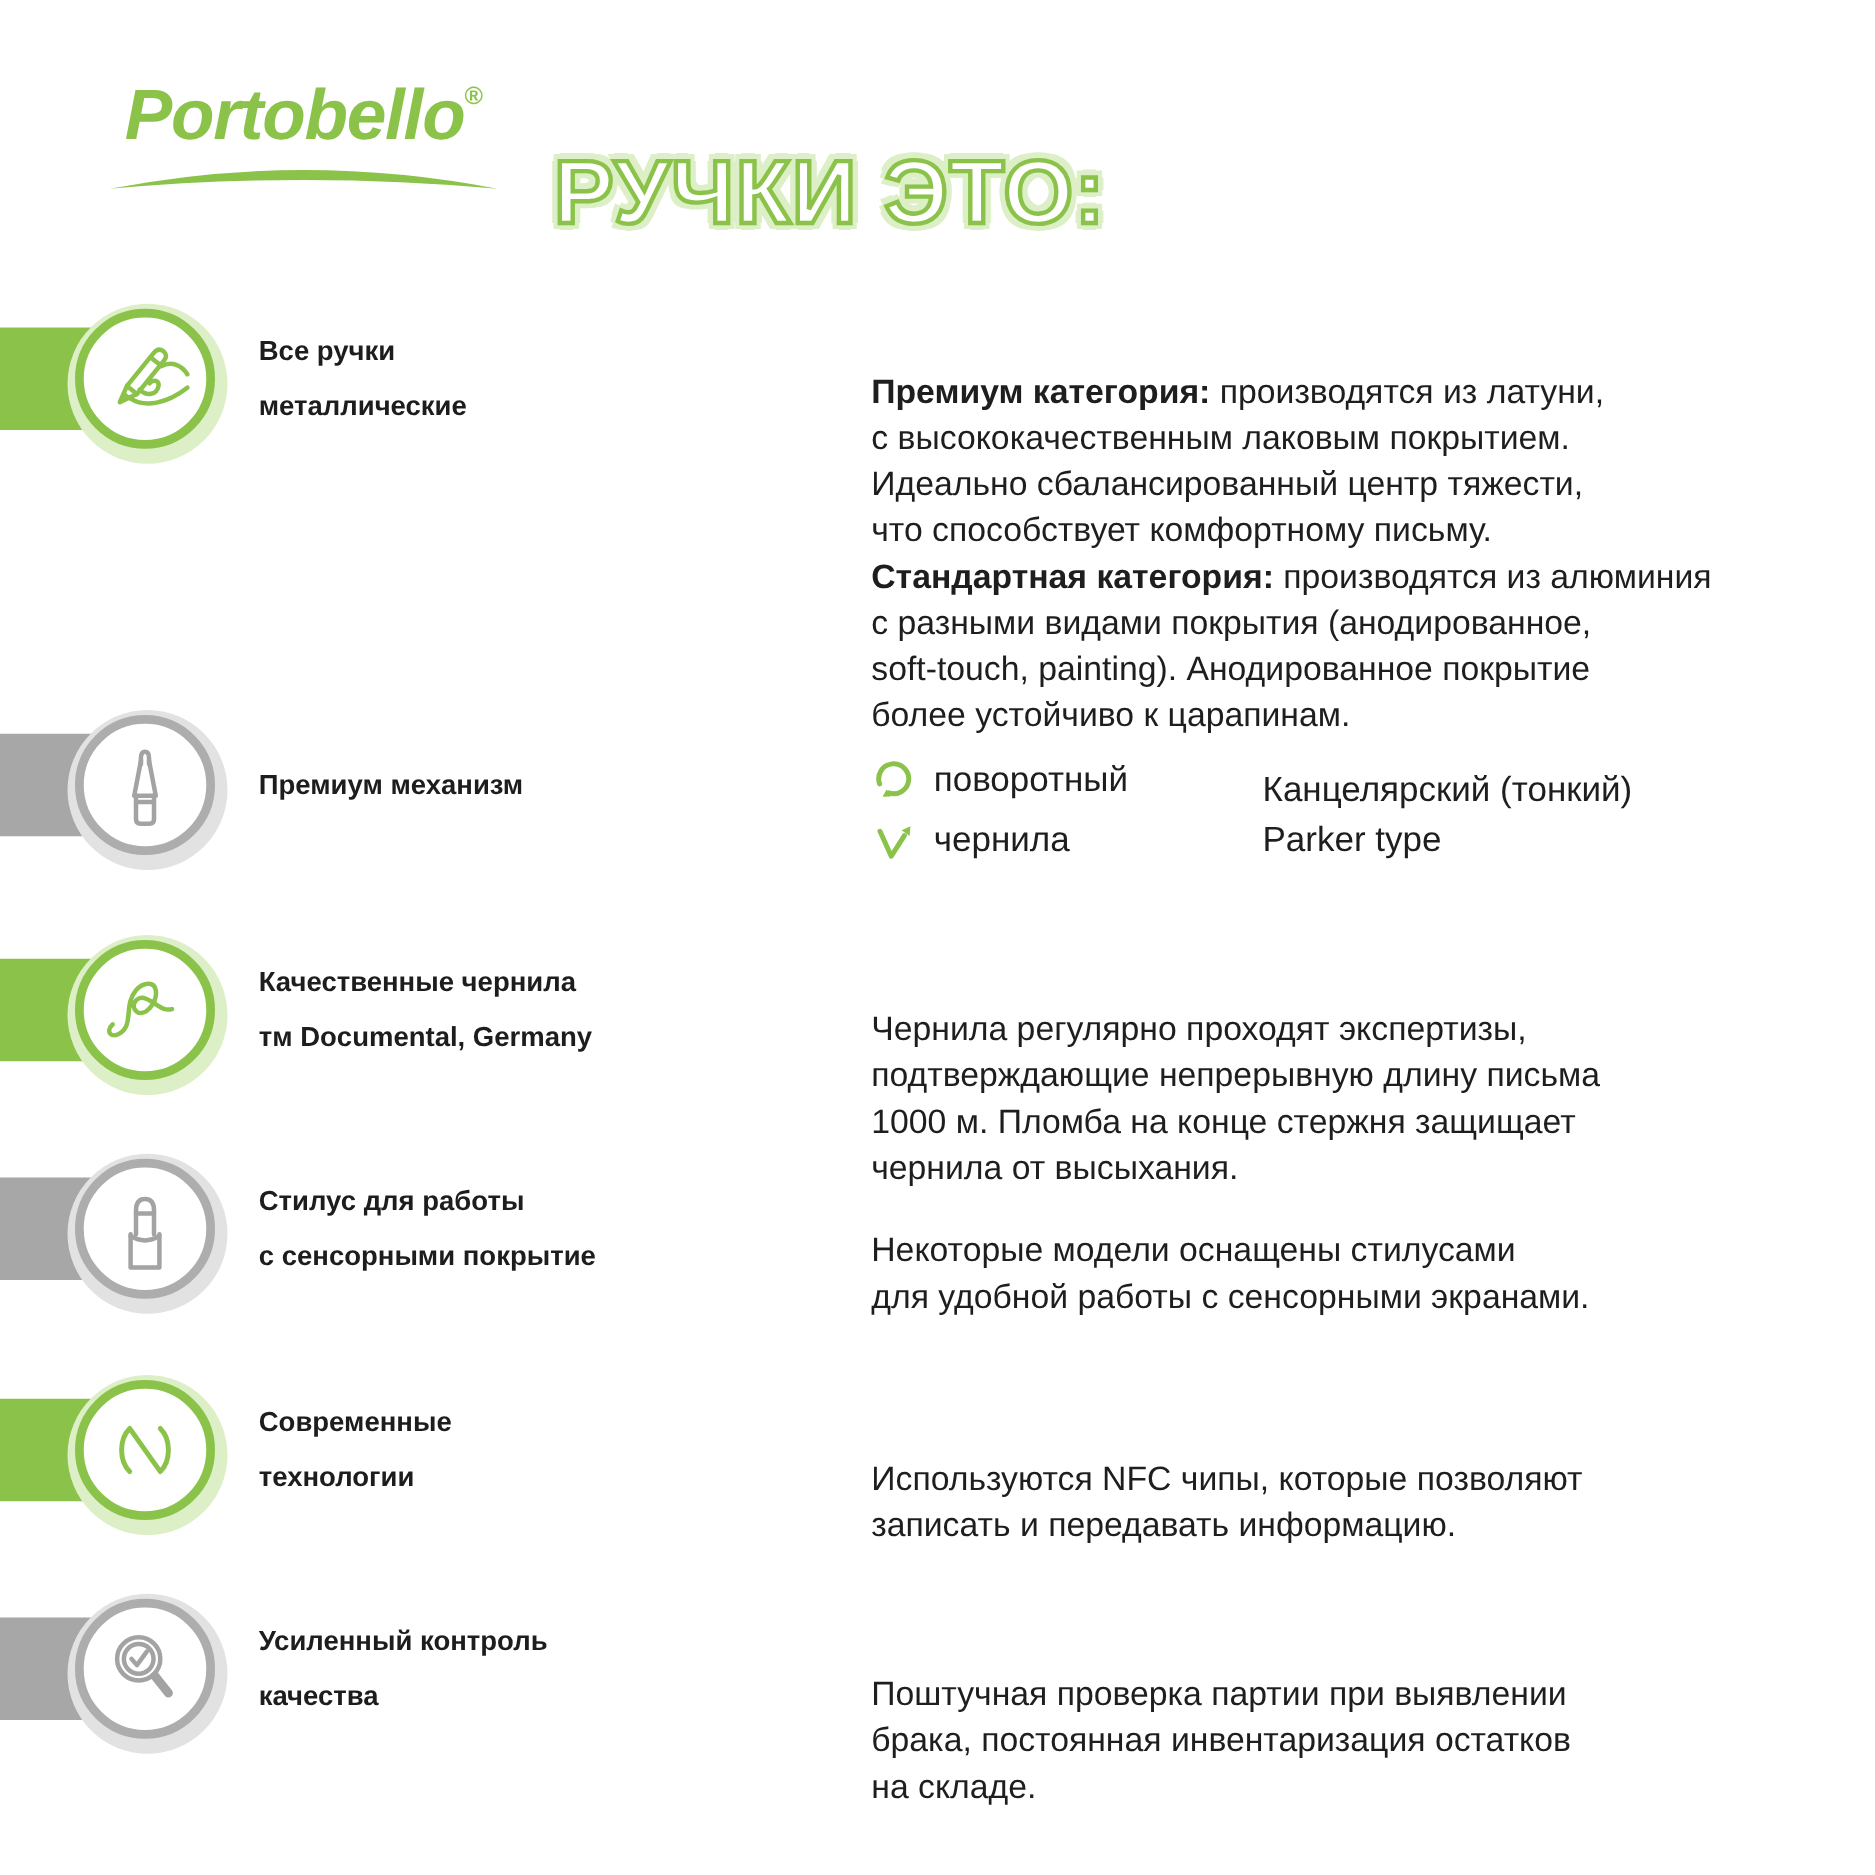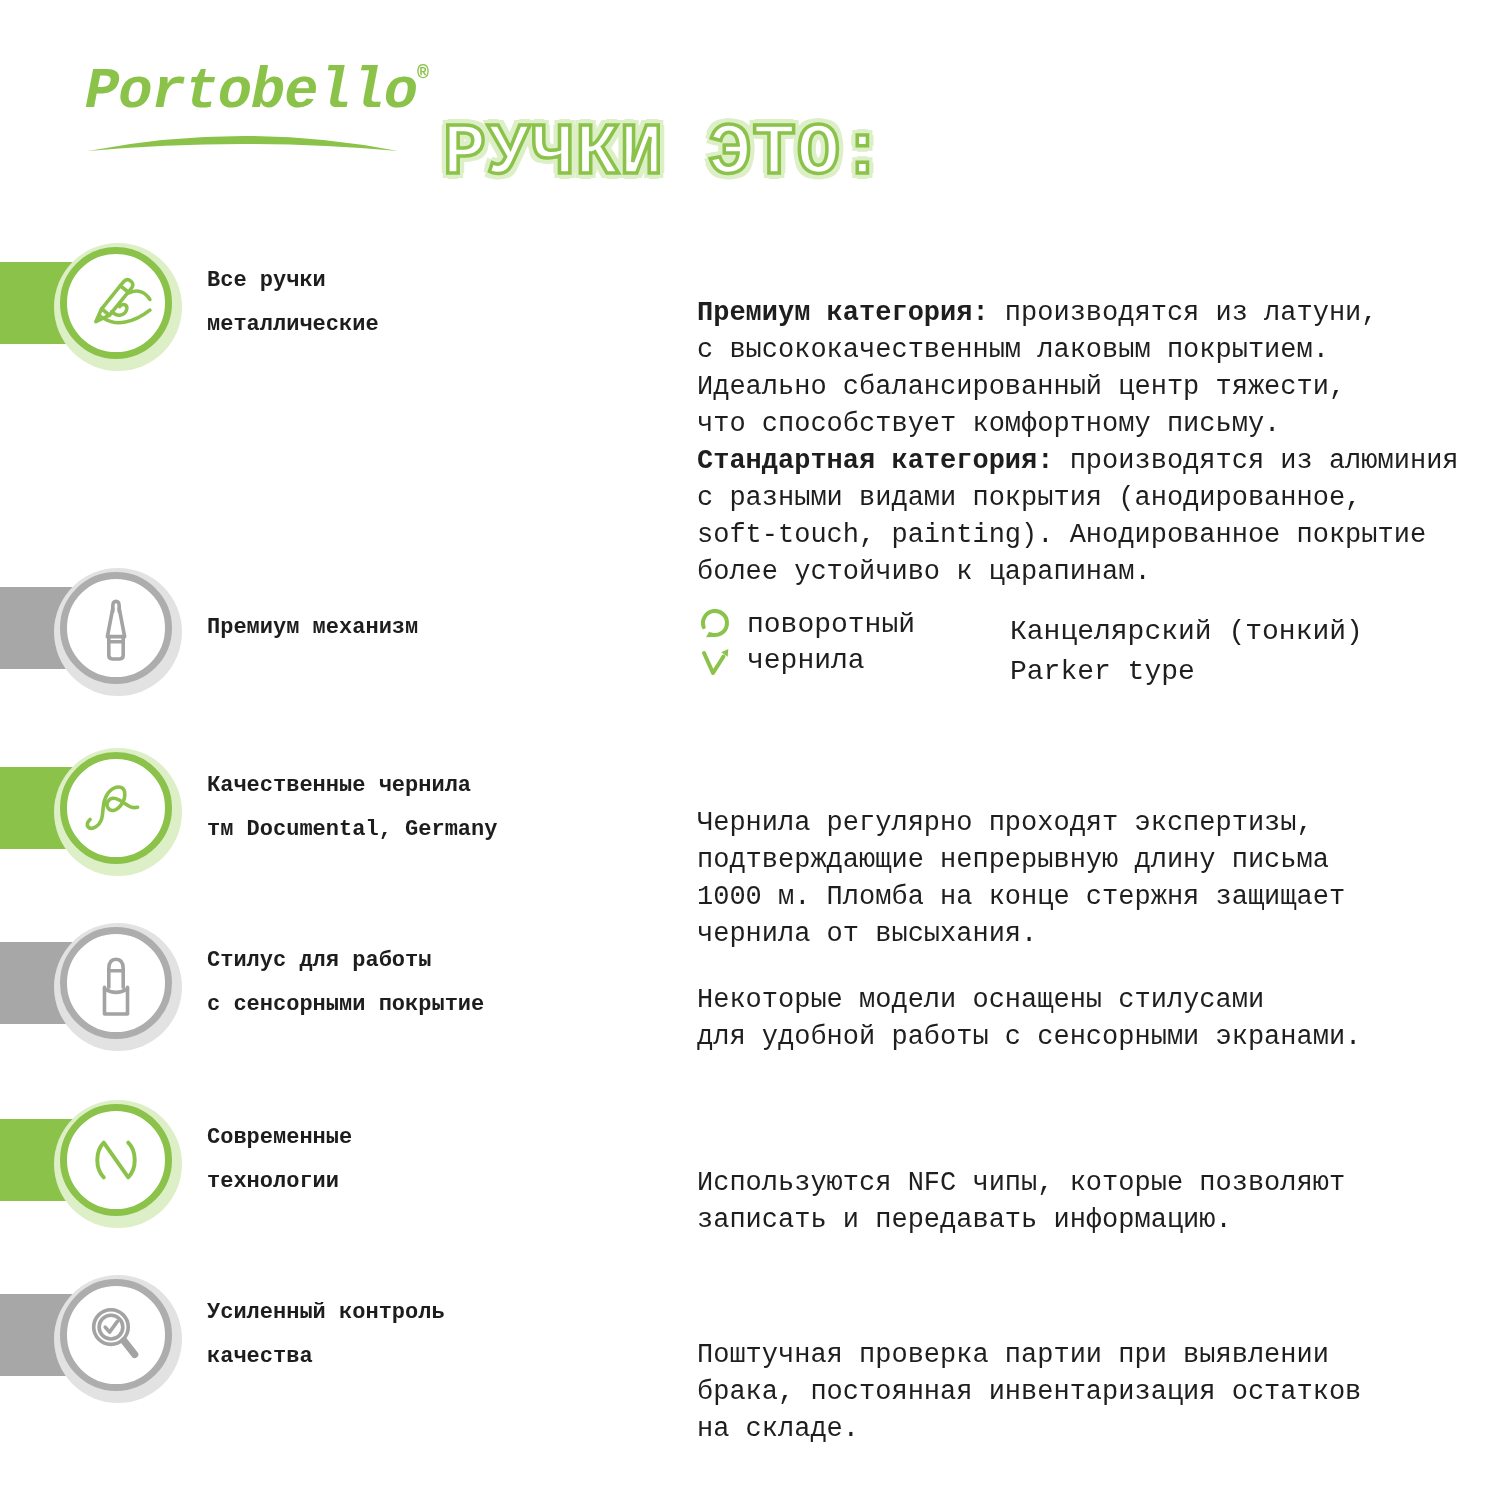--- a/index.html
+++ b/index.html
@@ -1,17 +1,17 @@
 <!DOCTYPE html>
 <html><head>
 <meta charset="utf-8">
 <style>
   html,body{margin:0;padding:0;background:#fff;}
   #page{position:relative;width:1500px;height:1500px;background:#ffffff;overflow:hidden;
-        font-family:Liberation Mono, monospace;color:#1d1d1d;}
+        font-family:Liberation Sans, sans-serif;color:#1d1d1d;}
 
   
   .logo{position:absolute;left:85px;top:64px;width:315px;text-align:center;}
   .logo-text{font-size:57px;font-weight:800;font-style:italic;color:#8BC34A;letter-spacing:-1px;line-height:1;}
   .logo-reg{font-size:20px;font-weight:700;font-style:normal;vertical-align:28px;color:#8BC34A;}
   .swoosh{display:block;margin:6px auto 0 auto;}
   .main-title{position:absolute;left:443px;top:70px;font-size:72px;font-weight:800;line-height:1;
       letter-spacing:1px;color:#ffffff;-webkit-text-stroke:3.5px #8BC34A;
       text-shadow:5px 5px 0 #DDEFC6,-5px 5px 0 #DDEFC6,5px -5px 0 #DDEFC6,-5px -5px 0 #DDEFC6,
                   0 6px 0 #DDEFC6,0 -6px 0 #DDEFC6,6px 0 0 #DDEFC6,-6px 0 0 #DDEFC6;}
@@ -38,21 +38,21 @@
   .title{position:absolute;left:207px;top:0;transform:translateY(-50%);margin:0;
          font-size:22px;line-height:44px;font-weight:700;white-space:pre-line;color:#1d1d1d;z-index:4;}
 
   .desc{position:absolute;left:697px;width:810px;font-size:27px;line-height:37px;
         white-space:pre-line;color:#1e1e1e;z-index:4;}
   .desc b{font-weight:700;}
   .row1 .desc{top:-45px;} .row3 .desc{top:-40px;} .row4 .desc{top:-38px;}
   .row5 .desc{top:-32px;} .row6 .desc{top:-35px;}
 
   
-  .mech{position:absolute;left:697px;top:-22px;display:flex;flex-direction:column;gap:0;z-index:4;}
+  .mech{position:absolute;left:697px;top:-22px;display:flex;flex-direction:column;gap:12px;z-index:4;}
   .mech-item{display:flex;align-items:center;gap:14px;font-size:28px;color:#1e1e1e;}
   .mech-item svg{display:block;color:#8BC34A;}
   .refills{position:absolute;left:1010px;top:-16px;font-size:28px;line-height:40px;color:#1e1e1e;z-index:4;}
   .refills b{display:block;font-weight:700;}
   .refills span{display:block;white-space:pre-line;}
 </style>
 </head>
 <body>
 
 <div id="page">

